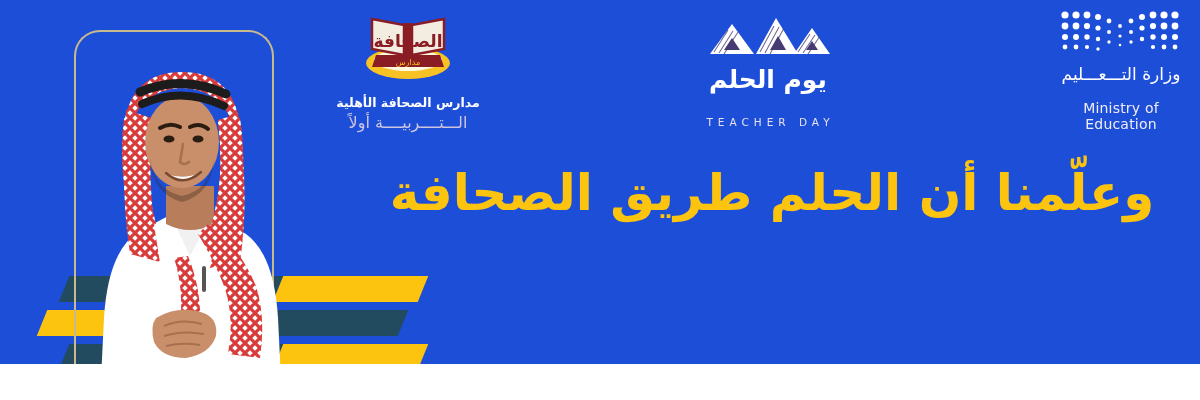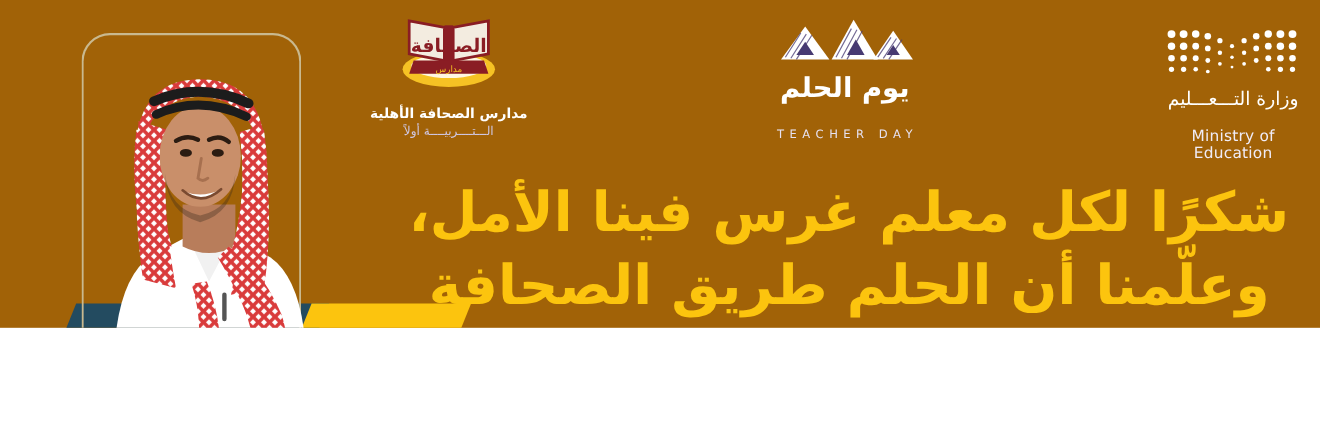--- a/index.html
+++ b/index.html
@@ -4,22 +4,22 @@
 <title>Teacher Day Banner</title>
 <style>
   html,body{margin:0;padding:0;}
   body{
     width:1200px;height:400px;
     font-family:"DejaVu Sans","Liberation Sans",sans-serif;
     overflow:hidden;
   }
   #banner{
     position:relative;
-    width:1200px;height:298px;
-    background:#a16207;
+    width:1200px;height:364px;
+    background:#1d4ed8;
     overflow:hidden;
   }
 
   
   .stripe-cluster{position:absolute;z-index:1;}
   .stripe{
     position:absolute;
     height:26px;
     transform:skewX(-22deg);
   }
@@ -62,38 +62,38 @@
   .logo{position:absolute;z-index:5;text-align:center;}
 
   
   #logo-sahafa{left:318px;top:4px;width:180px;}
   #logo-sahafa .mark{height:78px;display:flex;align-items:center;justify-content:center;}
   #logo-sahafa .name{
     color:#ffffff;font-weight:bold;font-size:12.5px;
     letter-spacing:.2px;margin-top:13px;direction:rtl;
   }
   #logo-sahafa .tag{
-    color:#cfc6e2;font-size:11px;margin-top:3px;direction:rtl;
+    color:#cfc6e2;font-size:16px;margin-top:3px;direction:rtl;
     letter-spacing:1px;
   }
 
   
   #logo-teacherday{left:678px;top:6px;width:180px;}
   #logo-teacherday .mark{height:58px;display:flex;align-items:center;justify-content:center;}
   #logo-teacherday .ar{
     color:#ffffff;font-size:25px;font-weight:bold;
     direction:rtl;line-height:1.1;margin-top:2px;
   }
   #logo-teacherday .en{
     color:#e7e2f2;font-size:10.5px;letter-spacing:5px;
     margin-top:22px;padding-left:5px;
   }
 
   
-  #logo-moe{left:1046px;top:24px;width:150px;}
+  #logo-moe{left:1046px;top:8px;width:150px;}
   #logo-moe .mark{height:48px;display:flex;align-items:center;justify-content:center;}
   #logo-moe .ar{
     color:#ffffff;font-size:17px;direction:rtl;
     letter-spacing:1px;margin-top:8px;
   }
   #logo-moe .en{
     color:#f0ecf7;font-size:14px;margin-top:16px;letter-spacing:.2px;
   }
 
   
@@ -280,17 +280,16 @@
             <circle cx="107" cy="38" r="2.4"></circle>
           <circle cx="118" cy="38" r="2.4"></circle>
         </g>
       </svg>
     </div>
     <div class="ar">وزارة التـــعـــليم</div>
     <div class="en">Ministry of Education</div>
   </div>
 
   <div id="headline">
-    <span class="line">شكرًا لكل معلم غرس فينا الأمل،</span>
     <span class="line">وعلّمنا أن الحلم طريق الصحافة</span>
   </div>
 
 </div>
 
 </body></html>

